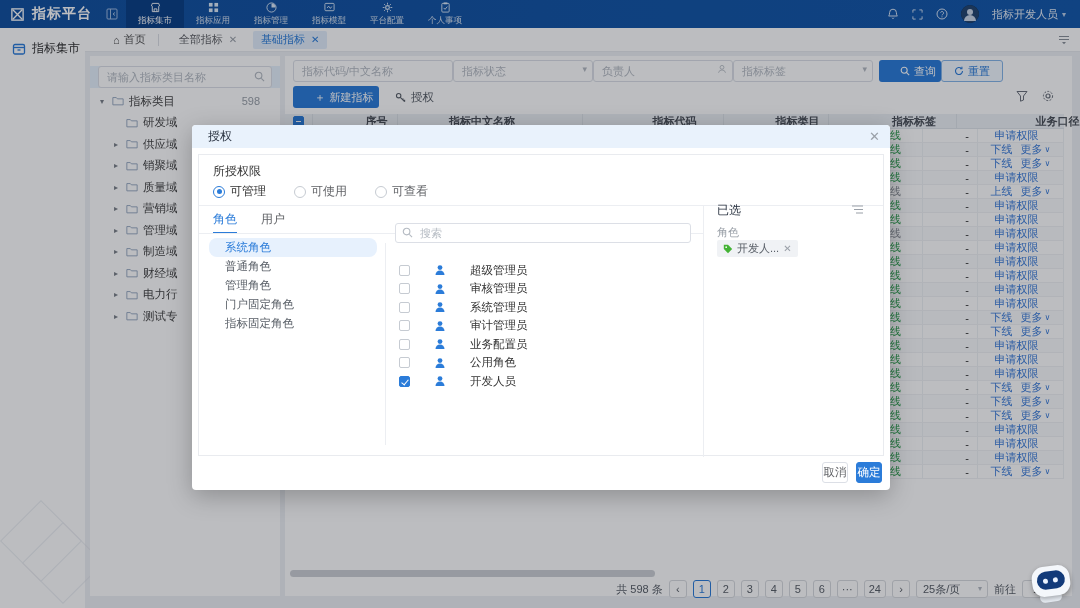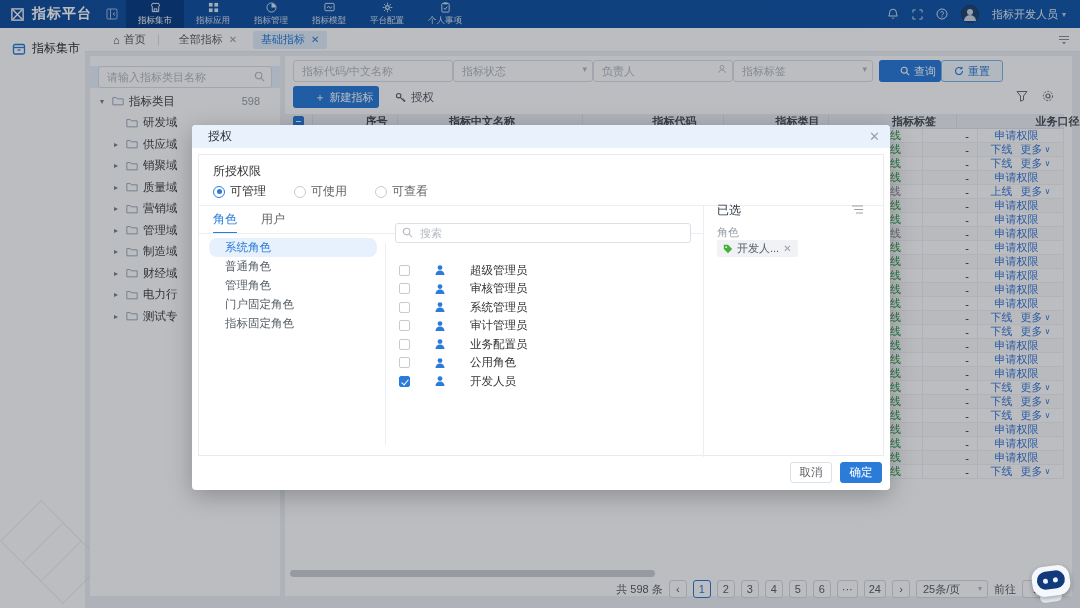--- a/index.html
+++ b/index.html
@@ -165,21 +165,21 @@
   .opt { height:18.5px; display:flex; align-items:center; gap:24px; font-size:11.5px; color:#333; cursor:pointer; }
 
   .sel-title { position:absolute; left:518px; top:47px; font-size:12px; color:#28313f; }
   .clear-ic { position:absolute; left:652px; top:49px; cursor:pointer; }
   .sel-group { position:absolute; left:518px; top:70px; font-size:11px; color:#9aa0a8; }
   .chip { position:absolute; left:518px; top:85px; height:17px; background:#f0f2f5; border-radius:2px;
     display:flex; align-items:center; gap:4px; padding:0 6px; font-size:11px; color:#5a6068; }
   .chip .x { color:#9aa0a8; font-size:10px; cursor:pointer; }
 
   .m-footer { position:absolute; right:8px; bottom:7px; display:flex; gap:8px; }
-  .m-btn { width:42px; height:21px; border-radius:3px; font-size:11.5px; display:flex; align-items:center;
+  .m-btn { width:26px; height:21px; border-radius:3px; font-size:11.5px; display:flex; align-items:center;
     justify-content:center; cursor:pointer; }
   .m-cancel { background:#fff; border:1px solid #dcdfe6; color:#606266; }
   .m-ok { background:#2b7cd9; color:#fff; border:1px solid #2b7cd9; }
 
   
   .robot { position:absolute; right:6px; bottom:2px; width:46px; height:42px; z-index:200; }
   .r-head { position:absolute; left:4px; top:2px; width:38px; height:30px; background:#f4f7fb; border-radius:12px;
     box-shadow:0 2px 5px rgba(0,0,0,.3); transform:rotate(-8deg); }
   .r-face { position:absolute; left:5px; top:5px; width:28px; height:18px; background:#123a7a; border-radius:9px; }
   .r-eye { position:absolute; top:7px; width:5px; height:5px; border-radius:50%; background:#eaf2ff; }

